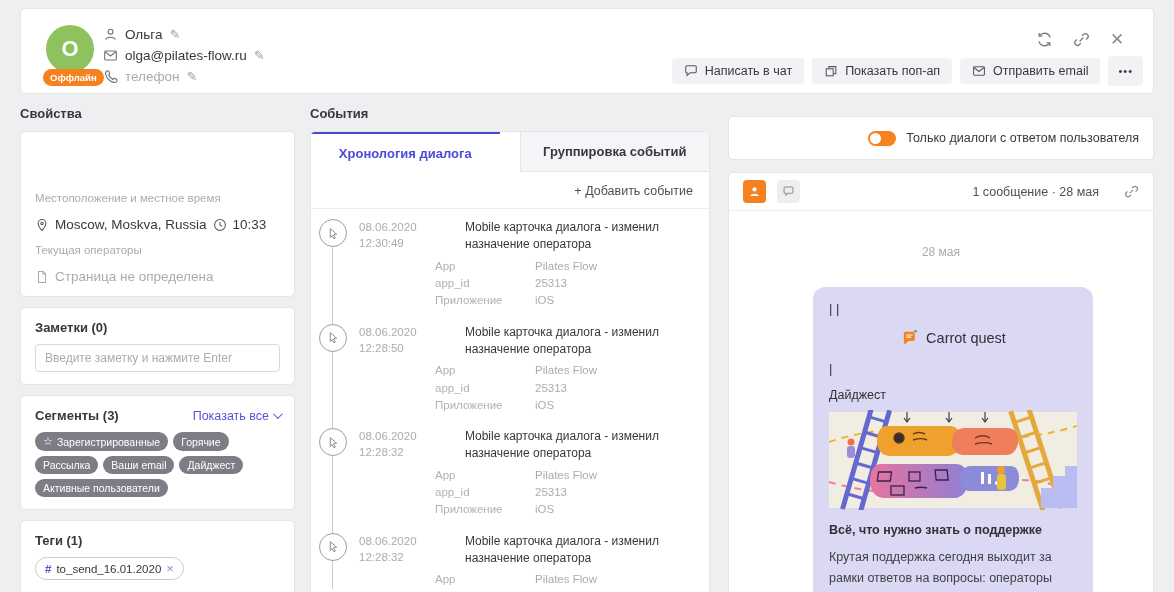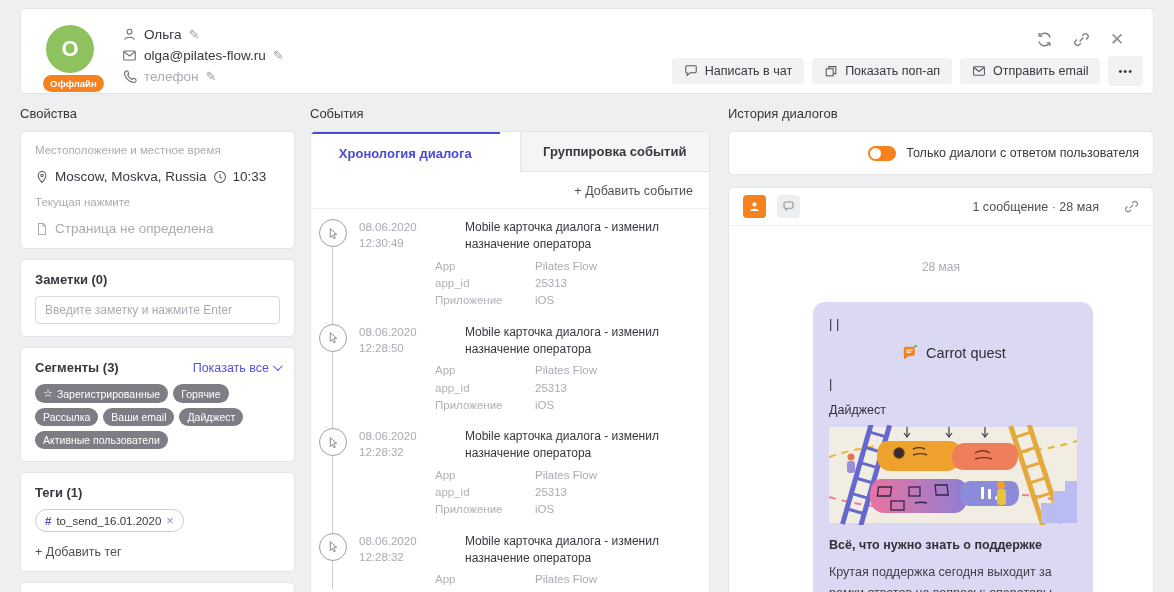--- a/index.html
+++ b/index.html
@@ -5,44 +5,44 @@
   * { margin:0; padding:0; box-sizing:border-box; }
   html,body { width:1174px; height:592px; overflow:hidden; }
   body { background:#edeff1; font-family:"Liberation Sans", sans-serif; color:#36383e; position:relative; }
   .card { background:#fff; border:1px solid #e3e5e8; border-radius:5px; }
 
   
   .header-card { position:absolute; left:20px; top:8px; width:1134px; height:86px; padding:14px 20px; }
   .avatar-wrap { position:absolute; left:22px; top:16px; width:56px; }
   .avatar { width:48px; height:48px; border-radius:50%; background:#8dc25f; color:#fff; font-size:22px; font-weight:bold;
             display:flex; align-items:center; justify-content:center; margin-left:3px; }
-  .status-badge { position:absolute; left:0; top:50px; background:#f5821f; color:#fff; font-size:9.5px; font-weight:bold;
+  .status-badge { position:absolute; left:0; top:44px; background:#f5821f; color:#fff; font-size:9.5px; font-weight:bold;
                   padding:3px 7px; border-radius:9px; }
-  .contact-rows { position:absolute; left:101px; top:15px; }
+  .contact-rows { position:absolute; left:82px; top:15px; }
   .contact-row { display:flex; align-items:center; gap:7px; height:21px; font-size:13.5px; }
   .contact-row .cicon { width:15px; height:15px; color:#6f7277; flex:0 0 auto; }
   .muted { color:#a8acb1; }
   .edit-icon { color:#9ba0a5; font-size:13px; cursor:pointer; }
   .top-icons { position:absolute; right:26px; top:22px; display:flex; gap:20px; color:#7c8085; }
   .top-icons .ticon { width:17px; height:17px; cursor:pointer; }
   .close-x { font-size:17px; line-height:17px; color:#8b8f94; }
   .action-bar { position:absolute; right:10px; bottom:7px; display:flex; gap:8px; align-items:center; }
   .action-btn { display:flex; align-items:center; gap:7px; background:#f1f2f4; border:none; border-radius:4px;
                 padding:6px 12px; font-size:12.5px; color:#36383e; font-family:inherit; cursor:pointer; }
   .action-btn .bicon { width:14px; height:14px; color:#55575e; }
   .more-btn { letter-spacing:1px; font-size:11px; padding:9px 10px; }
 
   
-  .col-title { font-size:13px; font-weight:normal; color:#36383e; }
+  .col-title { font-size:13px; font-weight:bold; color:#36383e; }
   .col-left  { position:absolute; left:20px;  top:106px; width:275px; }
   .col-mid   { position:absolute; left:310px; top:106px; width:400px; }
   .col-right { position:absolute; left:728px; top:106px; width:426px; }
   .col-left .card { margin-top:10px; padding:12px 14px; }
   .card-title { font-size:13px; font-weight:bold; }
-  .small-label { font-size:11.5px; color:#a8acb1; }
+  .small-label { font-size:11.5px; color:#a8acb1;margin-top:48px; }
   .prop-value { font-size:13.5px; color:#36383e; display:flex; align-items:center; gap:6px; margin-top:13px; }
   .prop-value .picon { width:14px; height:14px; color:#55575e; flex:0 0 auto; }
   .note-input { width:100%; height:28px; border:1px solid #d6d9dd; border-radius:4px; padding:0 9px;
                 font-size:12px; font-family:inherit; color:#36383e; margin-top:9px; }
   .note-input::placeholder { color:#a8acb1; }
   .seg-head { display:flex; justify-content:space-between; align-items:center; }
   .link-purple { color:#5553d8; font-size:12.5px; cursor:pointer; display:flex; align-items:center; gap:4px; }
   .chev { width:7px; height:7px; border-right:1.5px solid #5553d8; border-bottom:1.5px solid #5553d8;
           transform:rotate(45deg) translateY(-2px); display:inline-block; }
   .pill-row { display:flex; flex-wrap:wrap; gap:5px; margin-top:9px; }
@@ -185,21 +185,21 @@
           <path d="M8 1.8a4.4 4.4 0 0 1 4.4 4.4c0 3-4.4 8-4.4 8s-4.4-5-4.4-8A4.4 4.4 0 0 1 8 1.8z"></path>
           <circle cx="8" cy="6.2" r="1.4"></circle>
         </svg>
       <span>Moscow, Moskva, Russia</span>
       <svg class="picon" viewBox="0 0 16 16" fill="none" stroke="currentColor" stroke-width="1.2">
           <circle cx="8" cy="8" r="6.2"></circle>
           <path d="M8 4.5V8l2.4 1.6"></path>
         </svg>
       <span>10:33</span>
     </div>
-    <div class="small-label" style="margin-top:12px;">Текущая нажмите</div>
+    <div class="small-label" style="margin-top:12px;">Текущая операторы</div>
     <div class="prop-value muted">
       <svg class="picon" style="color:#a8acb1" viewBox="0 0 16 16" fill="none" stroke="currentColor" stroke-width="1.2">
           <path d="M4 1.8h5.2L12 4.6V14.2H4z"></path>
           <path d="M9.2 1.8v2.8H12"></path>
         </svg>
       <span class="muted">Страница не определена</span>
     </div>
   </div>
 
   <div class="card">
@@ -373,21 +373,20 @@
 
           </div>
         </div>
       </div>
 
     </div>
   </div>
 </div>
 
 <div class="col-right">
-  <div class="col-title">История диалогов</div>
 
   <div class="card toggle-card">
     <div class="toggle">
         <div class="toggle-knob"></div>
       </div>
     <div class="toggle-label">Только диалоги с ответом пользователя</div>
   </div>
 
   <div class="card dialog-card">
     <div class="dialog-head">

